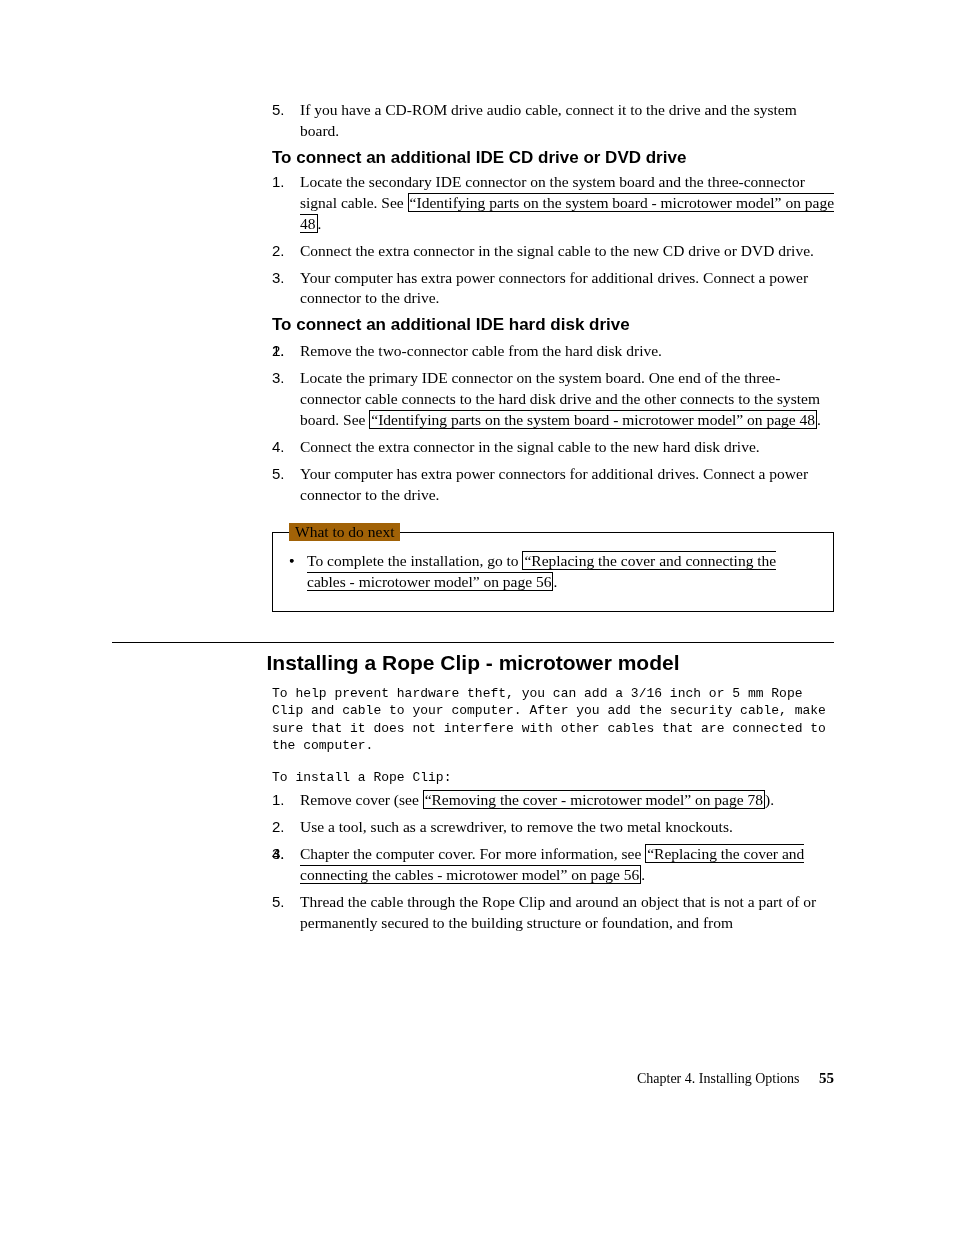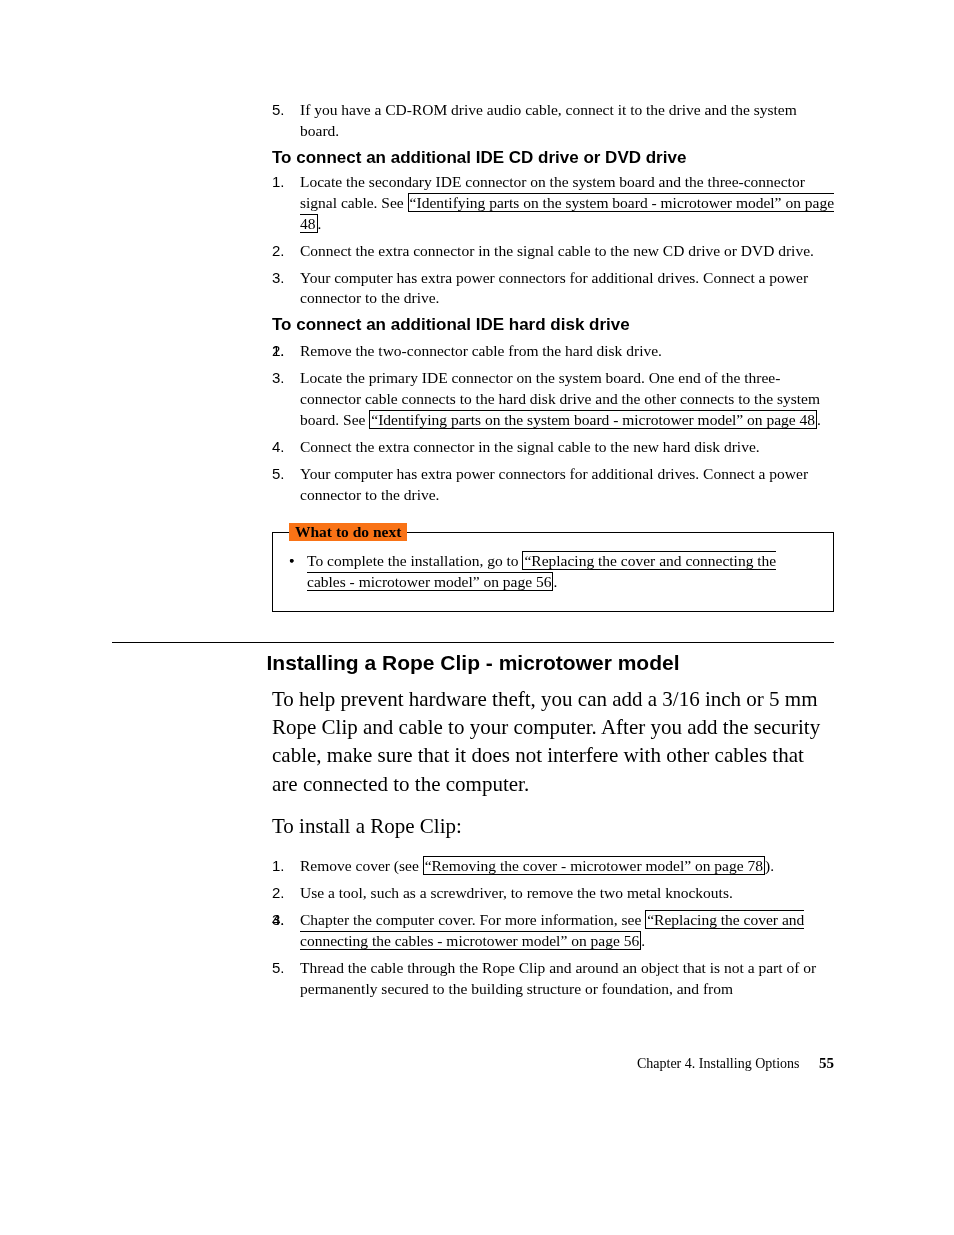--- a/index.html
+++ b/index.html
@@ -54,23 +54,23 @@
   .box-group {
     border: 1px solid #000;
     margin-top: 26px;
     padding: 12px 16px 12px 16px;
     position: relative;
   }
   .box-legend {
     position: absolute;
     top: -10px;
     left: 16px;
-    background: #f97316;
+    background: #a16207;
     padding: 0 6px;
-    font-weight: bold;
+    font-weight: normal;
     font-size: 15.5px;
   }
   ul.bullets {
     list-style: none;
     padding: 0;
     margin: 0;
   }
   ul.bullets > li {
     position: relative;
     padding-left: 18px;
@@ -88,27 +88,28 @@
     margin: 30px 0 8px 0;
   }
   h2.section-title {
     font-family: Arial, Helvetica, sans-serif;
     font-weight: bold;
     font-size: 21px;
     margin: 0 0 10px 0;
     text-align: center;
   }
   p.body {
-    font-size: 21px;
+    font-size: 13px;
     line-height: 1.35;
     margin: 0 0 14px 0;
+    font-family: Liberation Mono, monospace;
   }
   .footer {
     position: absolute;
-    bottom: 63px;
+    bottom: 48px;
     right: 120px;
     font-size: 14px;
   }
   .footer .pnum {
     font-weight: bold;
     font-size: 15px;
     margin-left: 16px;
   }
 </style>
 </head>
@@ -177,21 +178,21 @@
       </ul>
     </div>
 
   </div>
 
   <div class="section-rule"></div>
   <h2 class="section-title">Installing a Rope Clip - microtower model</h2>
 
   <div class="content-indent">
     <p class="body">To help prevent hardware theft, you can add a 3/16 inch or 5 mm Rope Clip and cable to your computer. After you add the security cable, make sure that it does not interfere with other cables that are connected to the computer.</p>
-    <p class="body" style="margin-bottom:16px">To install a Rope Clip:</p>
+    <p class="body" style="margin-bottom:4px">To install a Rope Clip:</p>
     <ol class="numbered">
       <li>
         <span class="num">1.</span>
         <span>Remove cover (see </span><a href="#" class="xref">“Removing the cover - microtower model” on page 78</a><span>).</span>
       </li>
       <li>
         <span class="num">2.</span>
         <span>Use a tool, such as a screwdriver, to remove the two metal knockouts.</span>
       </li>
       <li>

